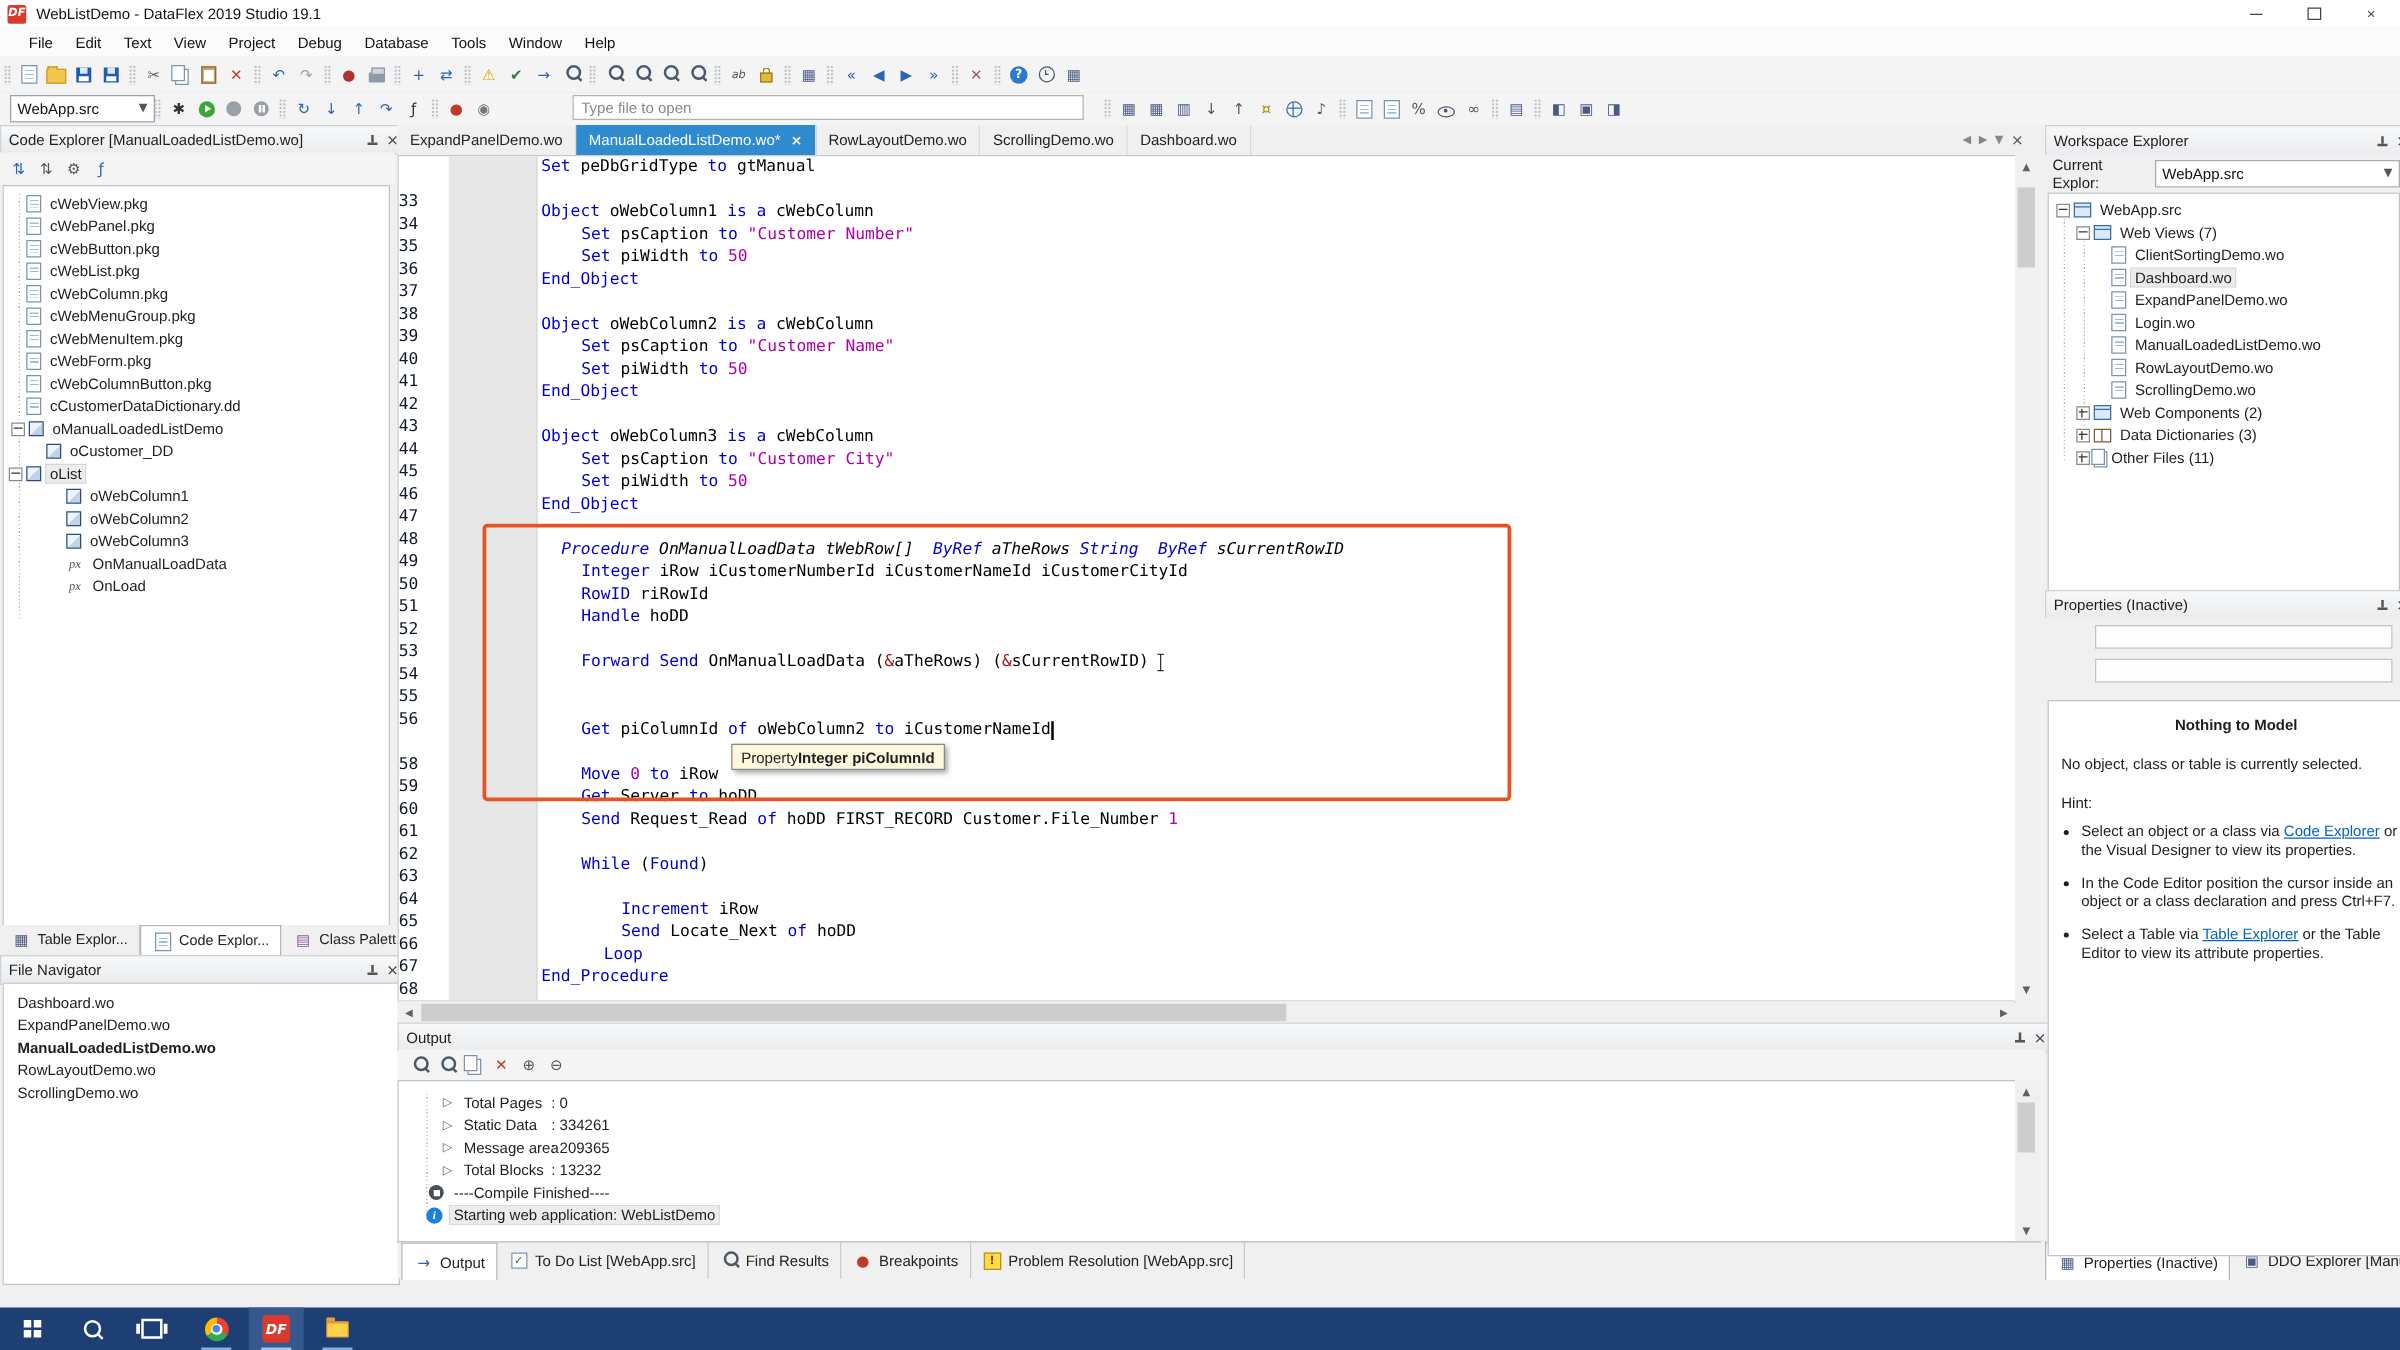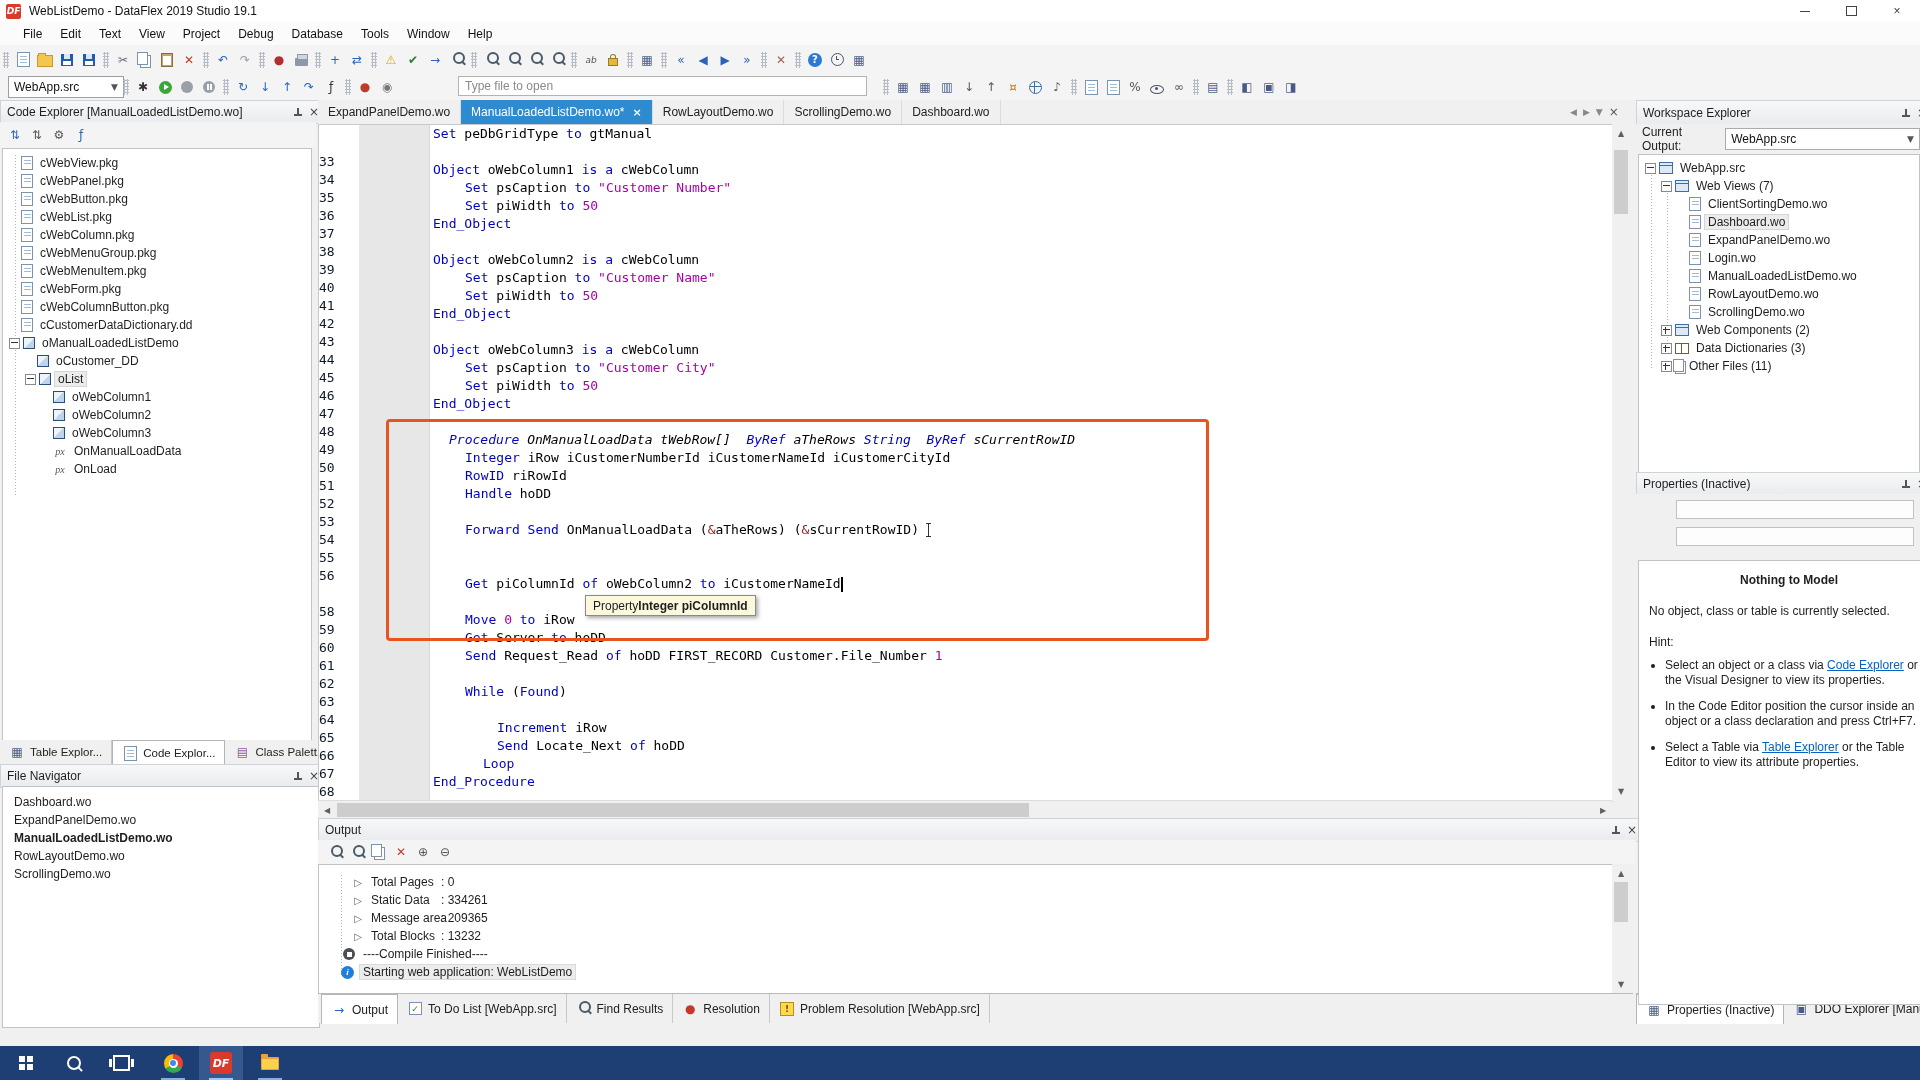--- a/index.html
+++ b/index.html
@@ -523,21 +523,21 @@
       <div class="titem" style="padding-left: 6px;">
         <span class="exp"></span>
         <span class="tic ic-obj"></span>
         <span class="tlabel">oManualLoadedListDemo</span>
       </div>
       <div class="titem" style="padding-left: 22px;">
         <span class="expspace"></span>
         <span class="tic ic-obj"></span>
         <span class="tlabel">oCustomer_DD</span>
       </div>
-      <div class="titem hl" style="padding-left: 22px;">
+      <div class="titem hl" style="padding-left: 4px;">
         <span class="exp"></span>
         <span class="tic ic-obj"></span>
         <span class="tlabel">oList</span>
       </div>
       <div class="titem" style="padding-left: 38px;">
         <span class="expspace"></span>
         <span class="tic ic-obj"></span>
         <span class="tlabel">oWebColumn1</span>
       </div>
       <div class="titem" style="padding-left: 38px;">
@@ -884,21 +884,21 @@
         <span>To Do List [WebApp.src]</span>
       </span>
       <span class="btab">
         <span class="ic">
           <span class="ic-magS"></span>
         </span>
         <span>Find Results</span>
       </span>
       <span class="btab">
         <span class="ic" style="color: rgb(192, 57, 43);">●</span>
-        <span>Resolution</span>
+        <span>Breakpoints</span>
       </span>
       <span class="btab">
         <span class="ic">
           <span class="ic-warnboxS">!</span>
         </span>
         <span>Problem Resolution [WebApp.src]</span>
       </span>
     </div>
   <div id="rtabs" class="abs" style="left:1636px;top:993px;width:284px;height:29px;background:#f0f0f0;border-top:1px solid #b9b9b9;display:flex;">
       <span class="btab active">
@@ -912,21 +912,21 @@
     </div>
 
   <div class="phead abs" style="left:1636px;top:100px;width:284px;height:24px;">
     <span>Workspace Explorer</span>
     <span class="tools">
       <span class="pinS"></span>
       <span class="xS">×</span>
     </span>
   </div>
   <div class="abs" style="left:1636px;top:124px;width:284px;height:30px;background:#f0f0f0;display:flex;align-items:center;">
-    <span style="margin-left:6px;">Current Output:</span>
+    <span style="margin-left:6px;">Current Explor:</span>
     <div class="combo" style="width:196px;margin-left:6px;border-color:#ababab;">
       <span>WebApp.src</span>
       <span class="chev">▼</span>
     </div>
   </div>
   <div id="ws-tree" class="white-panel abs guides" style="left:1638px;top:154px;width:280px;height:318px;padding-top:4px;
        background-image:repeating-linear-gradient(to bottom,#b5b5b5 0 1px,transparent 1px 3px),repeating-linear-gradient(to bottom,#b5b5b5 0 1px,transparent 1px 3px);
        background-size:1px 200px,1px 160px;background-position:12px 14px,28px 32px;">
       <div class="titem" style="padding-left: 6px;">
         <span class="exp"></span>

